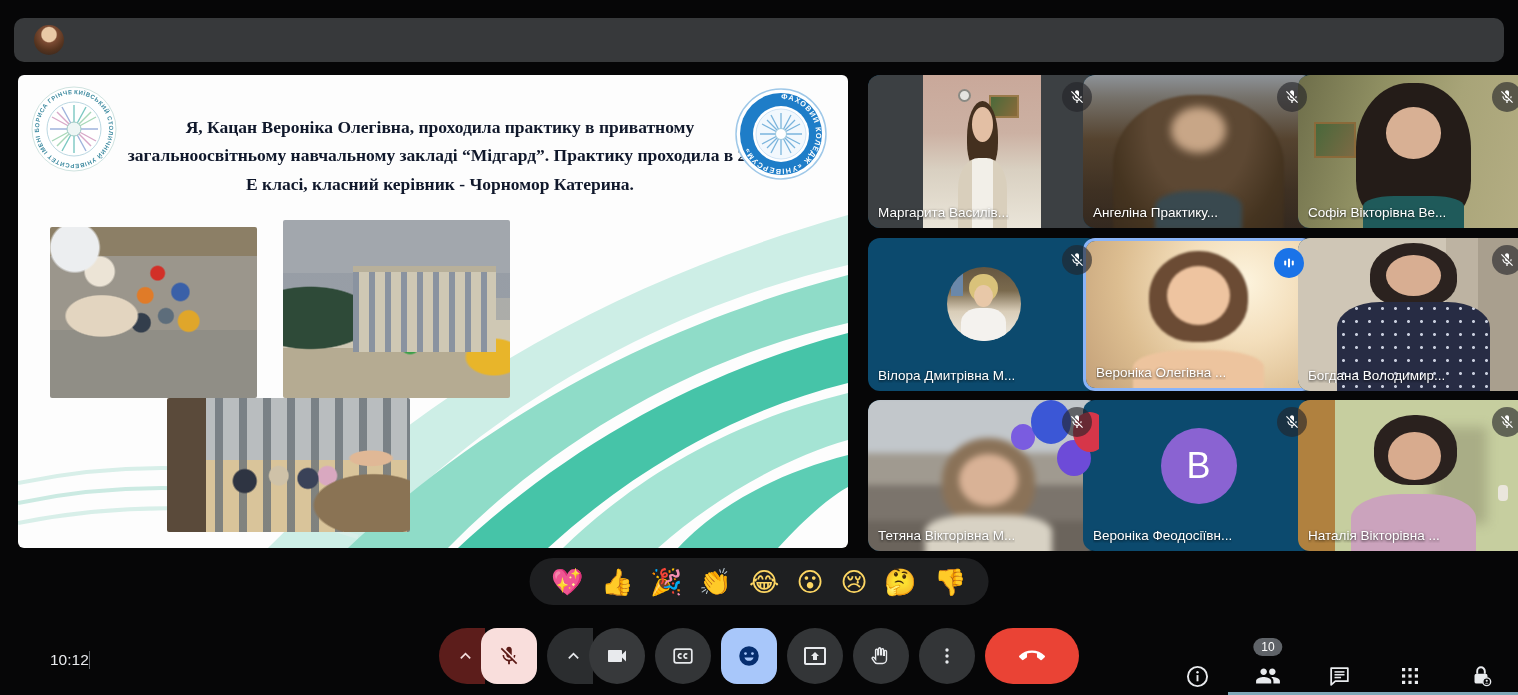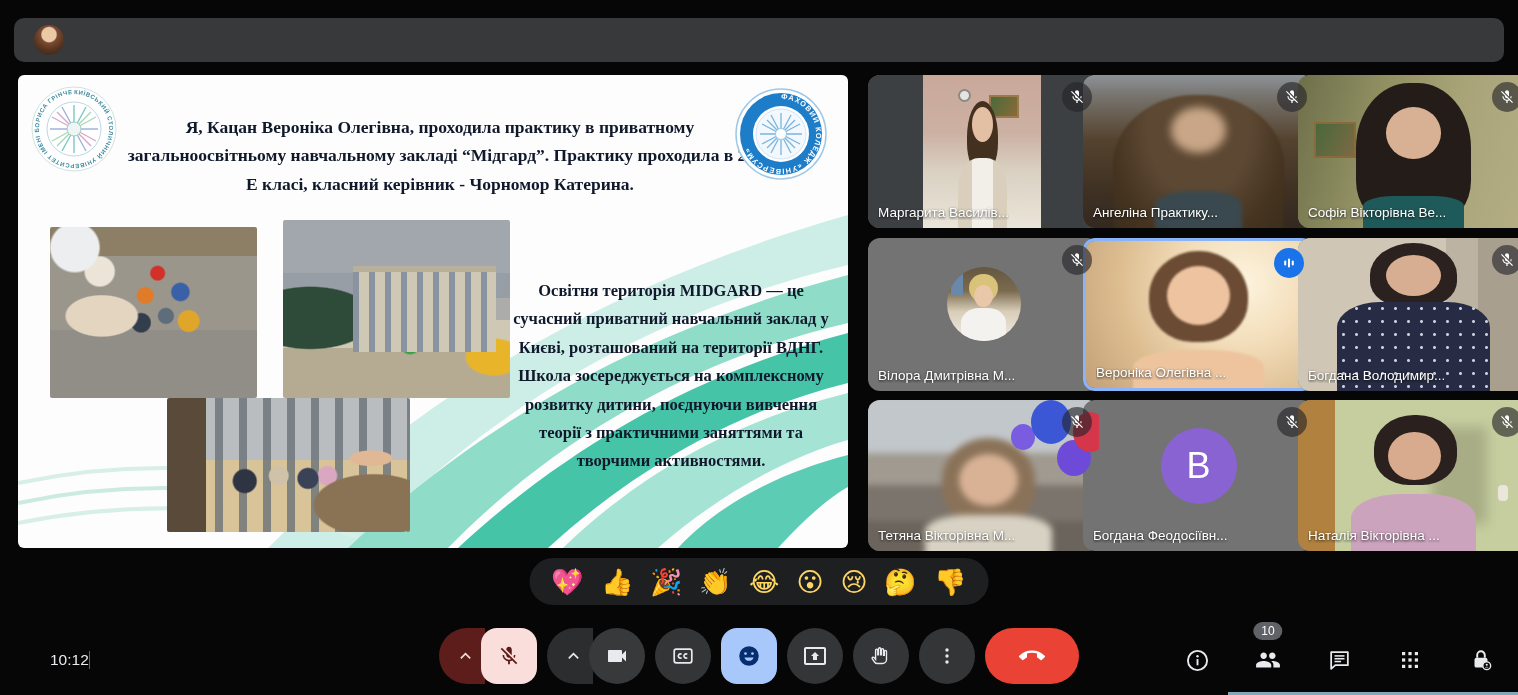--- a/index.html
+++ b/index.html
@@ -55,21 +55,21 @@
       radial-gradient(circle at 58% 60%, #3a4258 0 6%, transparent 7%),
       radial-gradient(circle at 66% 58%, #d9a8c0 0 5%, transparent 6%),
       linear-gradient(90deg, #5a4a3a 16%, transparent 16% 18%),
       repeating-linear-gradient(90deg, rgba(106,114,120,.8) 0 8px, transparent 8px 24px),
       linear-gradient(180deg, #b9bdbf 0 46%, #d9c49a 46% 100%); }
   .logo { position:absolute; z-index:4; }
   .logo-left { left:12px; top:10px; }
   .logo-right { left:716px; top:12px; }
 
   
-  .tile { position:absolute; width:231px; border-radius:12px; background:#737373; overflow:hidden; }
+  .tile { position:absolute; width:231px; border-radius:12px; background:#0c4a6e; overflow:hidden; }
   .c1{left:868px} .c2{left:1083px} .c3{left:1298px}
   .r1{top:75px;height:153px} .r2{top:238px;height:153px} .r3{top:400px;height:151px}
   .tile.active { border:3px solid #8ab4f8; }
   .scene { position:absolute; inset:0; }
   .tile-name { position:absolute; left:10px; bottom:8px; z-index:5; color:#fff; font-size:13.5px;
       white-space:nowrap; overflow:hidden; max-width:182px; text-shadow:0 1px 3px rgba(0,0,0,.85); }
   .mic-badge { position:absolute; top:7px; right:7px; z-index:5; width:30px; height:30px; border-radius:50%;
       background:rgba(35,36,40,.62); display:flex; align-items:center; justify-content:center; }
   .audio-badge { position:absolute; top:7px; right:7px; z-index:5; width:30px; height:30px; border-radius:50%;
       background:#1a73e8; display:flex; align-items:center; justify-content:center; }
@@ -172,21 +172,21 @@
   .cam-chev { background:#2b2d2f; }
   .btn { width:56px; height:56px; display:flex; align-items:center; justify-content:center; cursor:pointer; }
   .sq { border-radius:16px; } .rd { border-radius:50%; }
   .mic-btn { background:#f9dedc; margin-left:-4px; }
   .cam-btn { background:#37393b; margin-left:-4px; }
   .dark-btn { background:#333537; }
   .smiley-btn { background:#a8c7fa; }
   .end-btn { width:94px; height:56px; border-radius:28px; background:#ea4335; display:flex;
       align-items:center; justify-content:center; cursor:pointer; }
 
-  .right-icons { position:absolute; right:24px; bottom:22px; display:flex; align-items:center; gap:45px;justify-content:space-between; }
+  .right-icons { position:absolute; right:24px; bottom:6px; display:flex; align-items:center; gap:45px;justify-content:space-between; }
   .ric { position:relative; width:26px; height:26px; display:flex; align-items:center; justify-content:center; cursor:pointer; }
   .count-badge { position:absolute; top:-25px; left:50%; transform:translateX(-50%);
       background:#5f6368; color:#fff; font-size:12px; border-radius:11px; padding:2px 8px; }
   .bottom-strip { position:absolute; right:0; bottom:0; width:290px; height:3px; background:#7fa8b8; }
 </style>
 </head>
 <body>
 
 <div class="top-bar">
   <div class="presenter-avatar"></div>
@@ -244,21 +244,20 @@
       <line x1="28" y1="37" x2="66" y2="57"></line>
         <line x1="66" y1="37" x2="28" y2="57"></line>
     </g>
     <circle cx="47" cy="47" r="5.5" fill="#ffffff" stroke="#9fcadc"></circle>
     <text font-size="7.4" fill="#ffffff" letter-spacing="1" font-weight="bold">
       <textPath href="#rcirc">ФАХОВИЙ КОЛЕДЖ «УНІВЕРСУМ»</textPath>
     </text>
   </svg>
 
   <p class="slide-intro">Я, Кацан Вероніка Олегівна, проходила практику в приватному загальноосвітньому навчальному закладі “Мідгард”. Практику проходила в 2-Е класі, класний керівник - Чорномор Катерина.</p>
-  <p class="slide-body">Освітня територія MIDGARD — це сучасний приватний навчальний заклад у Києві, розташований на території ВДНГ. Школа зосереджується на комплексному розвитку дитини, поєднуючи вивчення теорії з практичними заняттями та творчими активностями.</p>
 
   <div class="photo photo1"></div>
   <div class="photo photo2"></div>
   <div class="photo photo3"></div>
 </div>
 
 <div class="tile c1 r1">
   <div class="scene s1">
     <div class="s1-strip">
         <div class="s1-clock"></div>
@@ -374,21 +373,21 @@
 
 <div class="tile c2 r3">
   <div class="scene">
     <div class="s8-avatar">B</div>
   </div>
   <div class="mic-badge">
     <svg width="16" height="16" viewBox="0 0 24 24">
         <path fill="#fff" d="M19 11h-1.7c0 .74-.16 1.43-.43 2.05l1.23 1.23c.56-.98.9-2.09.9-3.28zm-4.02.17c0-.06.02-.11.02-.17V5c0-1.66-1.34-3-3-3S9 3.34 9 5v.18l5.98 5.99zM4.27 3L3 4.27l6.01 6.01V11c0 1.66 1.33 3 2.99 3 .22 0 .44-.03.65-.08l1.66 1.66c-.71.33-1.5.52-2.31.52-2.76 0-5.3-2.1-5.3-5.1H5c0 3.41 2.72 6.23 6 6.72V21h2v-3.28c.91-.13 1.77-.45 2.54-.9L19.73 21 21 19.73 4.27 3z"></path>
       </svg>
   </div>
-  <div class="tile-name">Богдана Феодосіївн...</div>
+  <div class="tile-name">Вероніка Феодосіївн...</div>
 </div>
 
 <div class="tile c3 r3">
   <div class="scene s9">
     <div class="s9-shade"></div>
       <div class="s9-lamp"></div>
     <div class="s9-hair"></div>
       <div class="s9-face"></div>
       <div class="s9-top"></div>
   </div>

